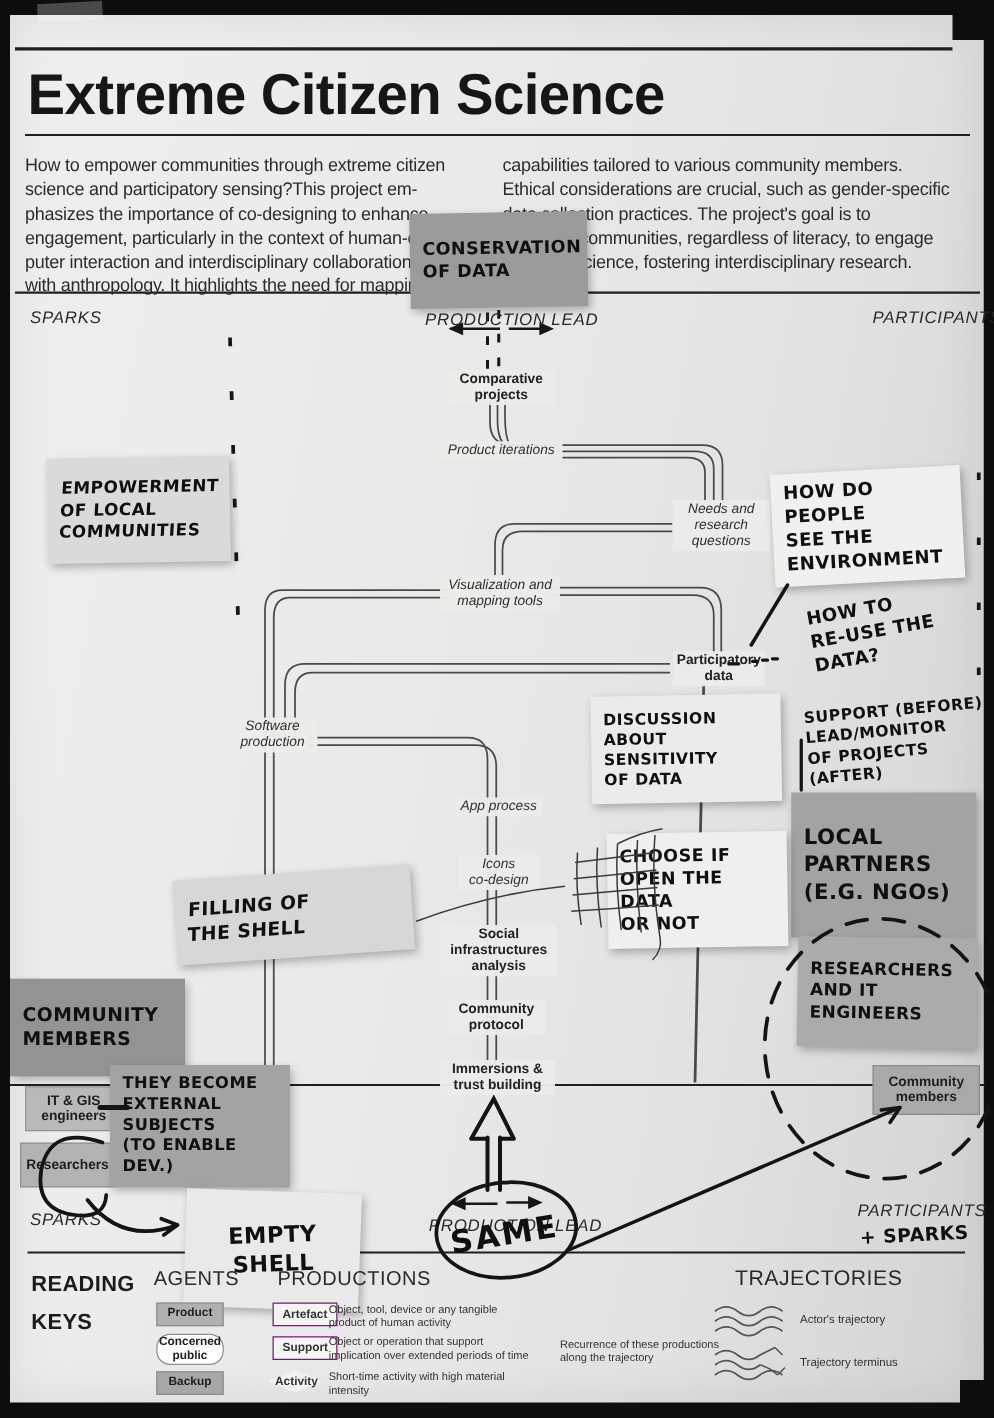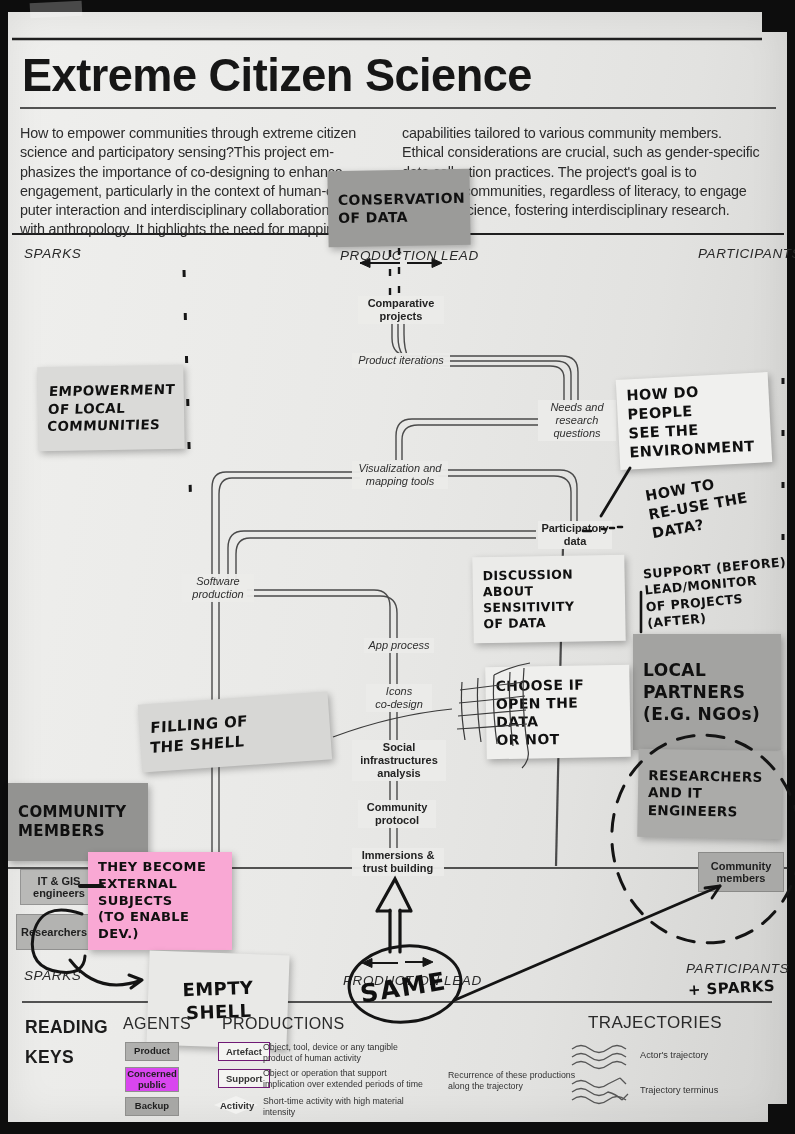--- a/index.html
+++ b/index.html
@@ -179,21 +179,21 @@
   </div>
   <div class="sticky" style="left:638px;top:750px;width:144px;height:88px;background:#ababa9;transform:rotate(1deg);">
     <span class="marker" style="font-size:13.5px;">RESEARCHERS
 AND IT
 ENGINEERS</span>
   </div>
   <div class="sticky" style="left:8px;top:783px;width:140px;height:78px;background:#939391;">
     <span class="marker" style="font-size:15px;">COMMUNITY
 MEMBERS</span>
   </div>
-  <div class="sticky" style="left:88px;top:852px;width:144px;height:98px;background:#f9a8d4;">
+  <div class="sticky" style="left:88px;top:852px;width:144px;height:98px;background:#a3a3a3;">
     <span class="marker" style="font-size:13px;">THEY BECOME
 EXTERNAL
 SUBJECTS
 (TO ENABLE DEV.)</span>
   </div>
   <div class="sticky" style="left:148px;top:953px;width:140px;height:94px;background:#e9e9e7;transform:rotate(2deg);justify-content:center;">
     <span class="marker" style="font-size:18px;transform:rotate(-4deg);text-align:center;">EMPTY
 SHELL</span>
   </div>
 
@@ -237,21 +237,21 @@
       <path d="M460 690 Q492 686 524 682 M459 703 Q492 700 525 696 M458 716 Q492 713 526 710 M457 729 Q492 727 527 724"></path>
       <path d="M494 675 Q512 666 530 663"></path>
     </g>
   </svg>
 
   <div class="rk" style="left:25px;top:1012px;">READING
 KEYS</div>
 
   <div class="legend-h" style="left:123px;top:1015px;">AGENTS</div>
   <div class="abox" style="left:125px;top:1042px;width:52px;height:17px;background:#b0b0ae;">Product</div>
-  <div class="abox" style="left:125px;top:1067px;width:52px;height:23px;background:#d946ef;">Concerned
+  <div class="abox" style="left:125px;top:1067px;width:52px;height:23px;background:#ffffff;border-radius:11px;">Concerned
 public</div>
   <div class="abox" style="left:125px;top:1097px;width:52px;height:17px;background:#a7a7a5;">Backup</div>
 
   <div class="legend-h" style="left:222px;top:1015px;">PRODUCTIONS</div>
   <div class="chip" style="left:218px;top:1042px;">Artefact</div>
   <div class="desc" style="left:263px;top:1042px;">Object, tool, device or any tangible
 product of human activity</div>
   <div class="chip" style="left:218px;top:1069px;">Support</div>
   <div class="desc" style="left:263px;top:1068px;">Object or operation that support
 implication over extended periods of time</div>

